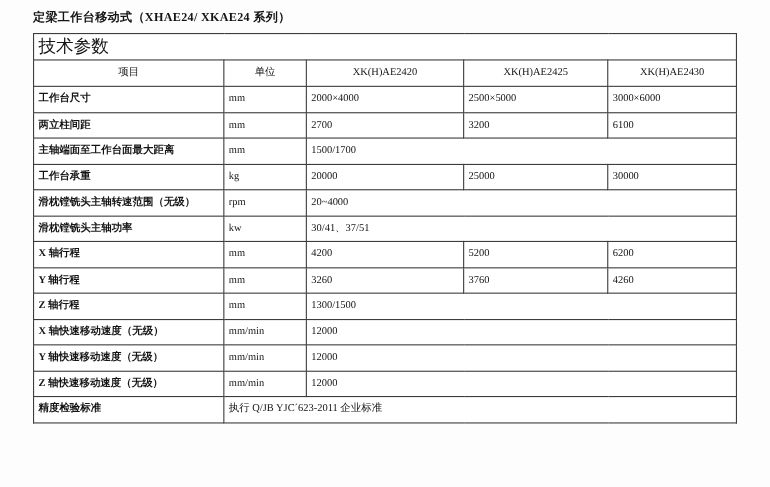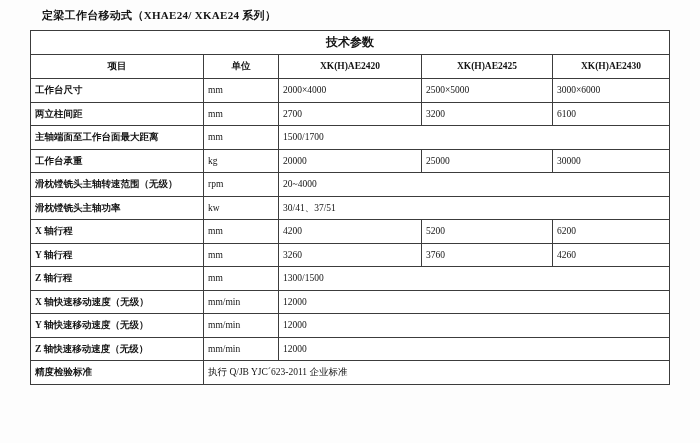--- a/index.html
+++ b/index.html
@@ -13,21 +13,21 @@
     color: #141414;
   }
   .page {
     position: relative;
     width: 700px;
     height: 443px;
     background: #fdfdfd;
   }
   .doc-title {
     position: absolute;
-    left: 42px;
+    left: 30px;
     top: 8px;
     font-size: 11px;
     font-weight: bold;
     letter-spacing: 0.3px;
     white-space: nowrap;
   }
   table.spec {
     position: absolute;
     left: 30px;
     top: 30px;
@@ -39,27 +39,27 @@
   table.spec td, table.spec th {
     border: 1px solid #3c3c3c;
     padding: 0 4px;
     font-size: 9.5px;
     line-height: 1.1;
     overflow: hidden;
     white-space: nowrap;
   }
   tr.title-row th {
     height: 23px;
-    font-size: 12px;
-    font-weight: bold;
-    text-align: center;
+    font-size: 16px;
+    font-weight: normal;
+    text-align: left;
   }
   tr.head-row th {
     height: 23px;
-    font-weight: bold;
+    font-weight: normal;
     text-align: center;
   }
   tbody td { height: 22.5px; }
   td.item {
     text-align: left;
     padding-left: 8px;
     font-weight: bold;
     margin-left: 16px;
   }
   td.unit, td.val, td.spanval, td.fullspan {

